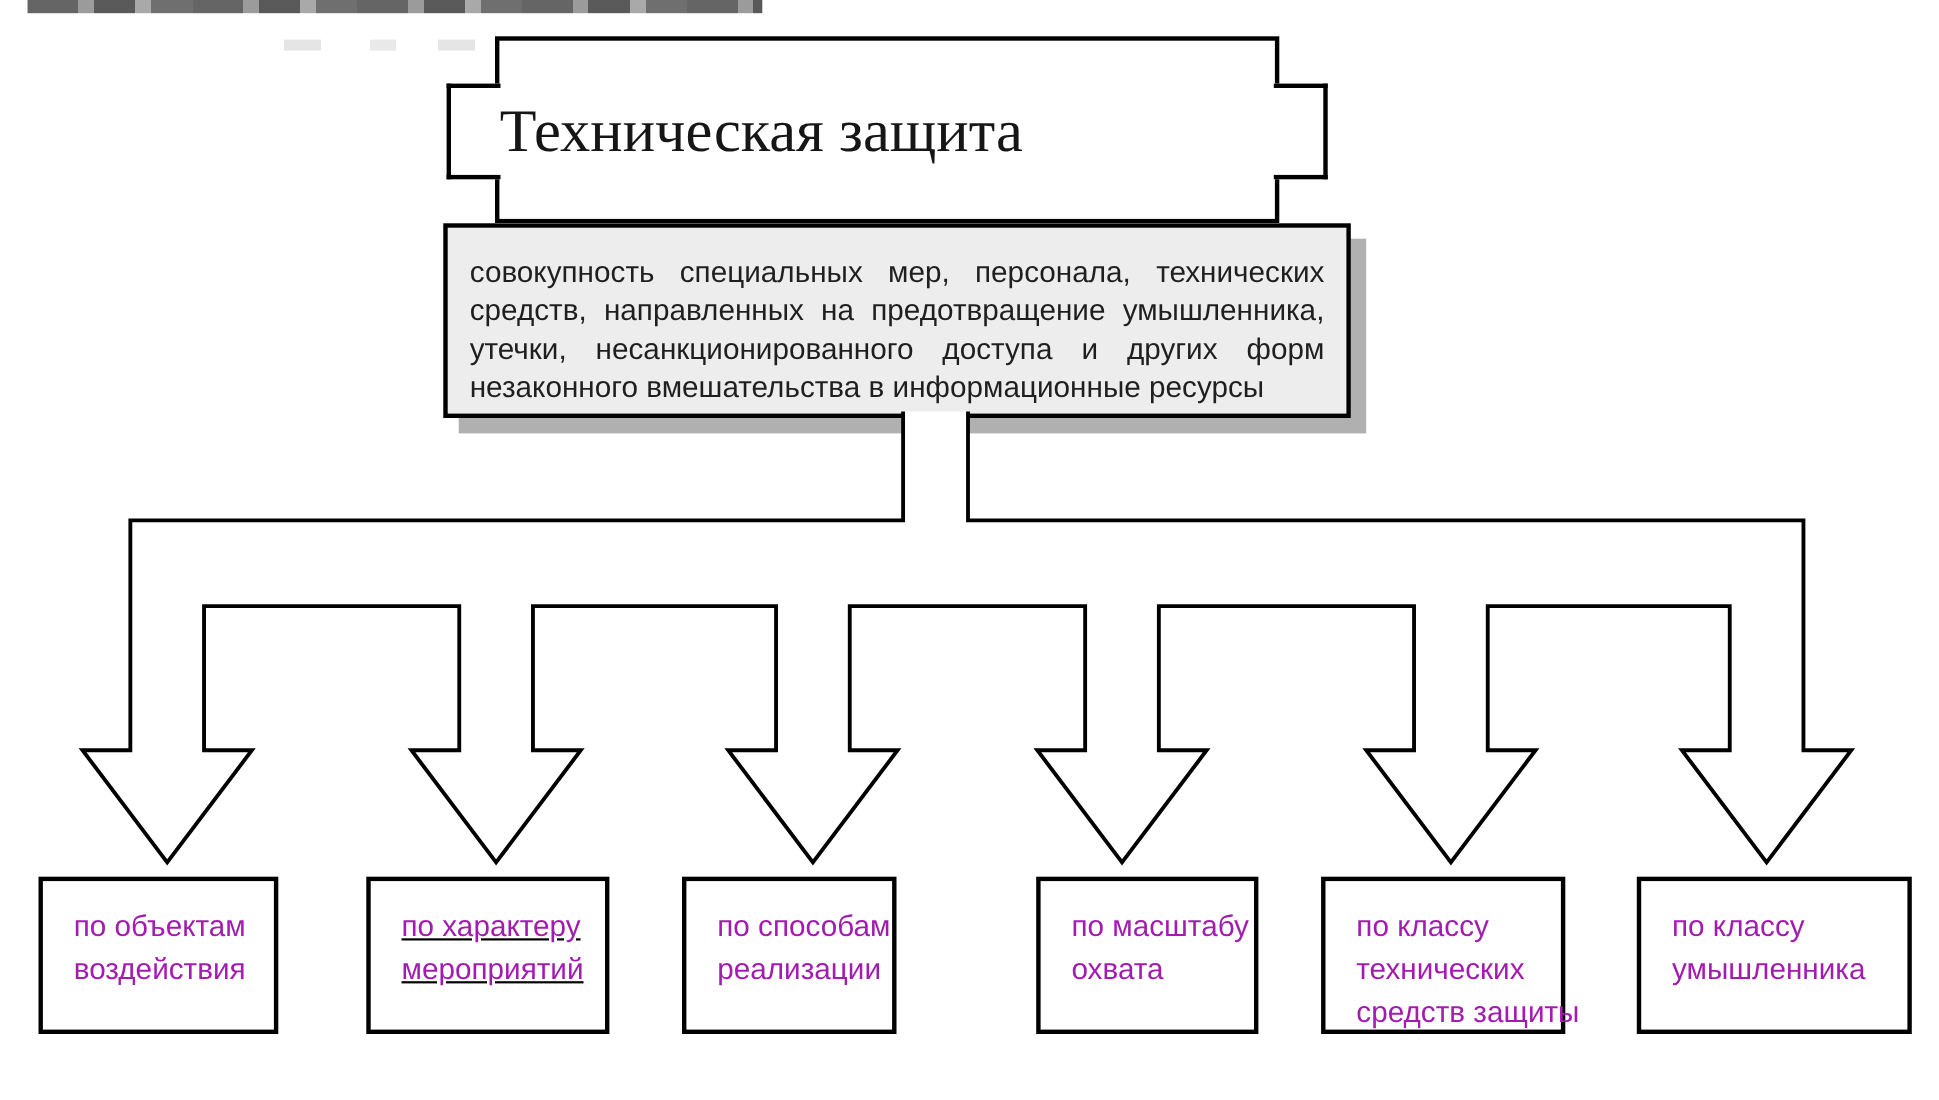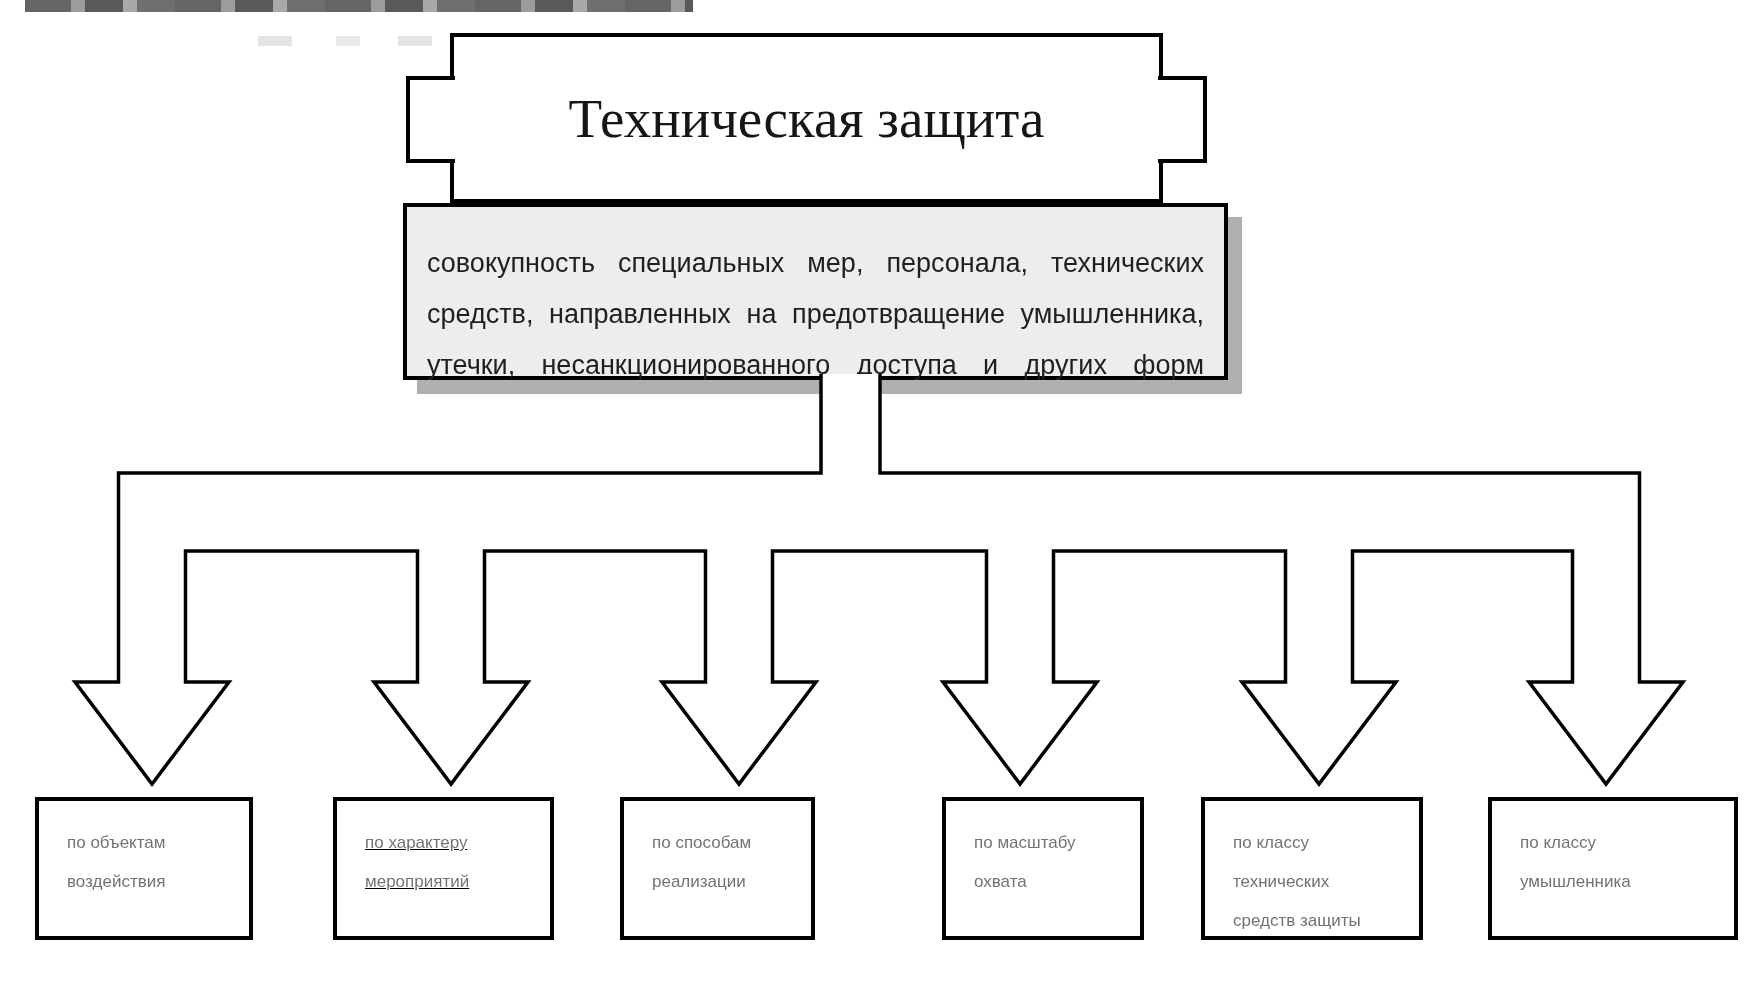--- a/index.html
+++ b/index.html
@@ -30,21 +30,21 @@
   }
 
   
   .title-box {
     position: absolute;
     left: 450px; top: 33px; width: 713px; height: 170px;
     box-sizing: border-box;
     border: 4px solid #000;
     background: #fff;
     display: flex; flex-direction: row;
-    justify-content: center; align-items: center;
+    align-items: center;
     z-index: 3;
   }
   .title-line {
     font-family: "Liberation Serif", "DejaVu Serif", serif;
     font-size: 55px; line-height: 69px;
     color: #161616; white-space: nowrap;
   }
   .title-tab {
     position: absolute; top: 76px; height: 87px; width: 49px;
     box-sizing: border-box;
@@ -65,21 +65,20 @@
     box-shadow: 14px 14px 0 0 #b0b0b0;
     padding: 23px 20px 0 20px;
     z-index: 1;
   }
   .definition-line {
     font-size: 27px; line-height: 35px;
     color: #1f1f1f;
     text-align: justify;
     text-align-last: justify;
     white-space: normal;
-    margin-top: 16px;
   }
   .definition-line.last { text-align-last: left; }
 
   
   #connector-svg {
     position: absolute; left: 0; top: 0;
     width: 1763px; height: 1000px;
     z-index: 2;
   }
 
@@ -88,22 +87,22 @@
     position: absolute;
     top: 797px; height: 143px;
     box-sizing: border-box;
     border: 4px solid #000;
     background: #fff;
     padding: 22px 10px 0 28px;
     z-index: 3;
   }
   .category-line {
     display: block;
-    font-size: 17px; line-height: 39px;
-    color: #737373; white-space: nowrap;
+    font-size: 27px; line-height: 39px;
+    color: #a21caf; white-space: nowrap;
   }
   .cat-1 { left: 35px;   width: 218px; }
   .cat-2 { left: 333px;  width: 221px; text-decoration: underline; }
   .cat-3 { left: 620px;  width: 195px; }
   .cat-4 { left: 942px;  width: 202px; }
   .cat-5 { left: 1201px; width: 222px; }
   .cat-6 { left: 1488px; width: 250px; }
 </style>
 </head>
 <body>
@@ -125,20 +124,21 @@
   <div class="title-box">
     <div class="title-line">Техническая защита</div>
   </div>
   <div class="title-tab tab-left"></div>
   <div class="title-tab tab-right"></div>
 
   <div class="definition-box">
     <div class="definition-line">совокупность специальных мер, персонала, технических</div>
     <div class="definition-line">средств, направленных на предотвращение умышленника,</div>
     <div class="definition-line">утечки, несанкционированного доступа и других форм</div>
+    <div class="definition-line last">незаконного вмешательства в информационные ресурсы</div>
   </div>
 
   <div class="category-box cat-1">
     <span class="category-line">по объектам</span>
     <span class="category-line">воздействия</span>
     <span class="category-line"></span>
   </div>
   <div class="category-box cat-2">
     <span class="category-line">по характеру</span>
     <span class="category-line">мероприятий</span>

